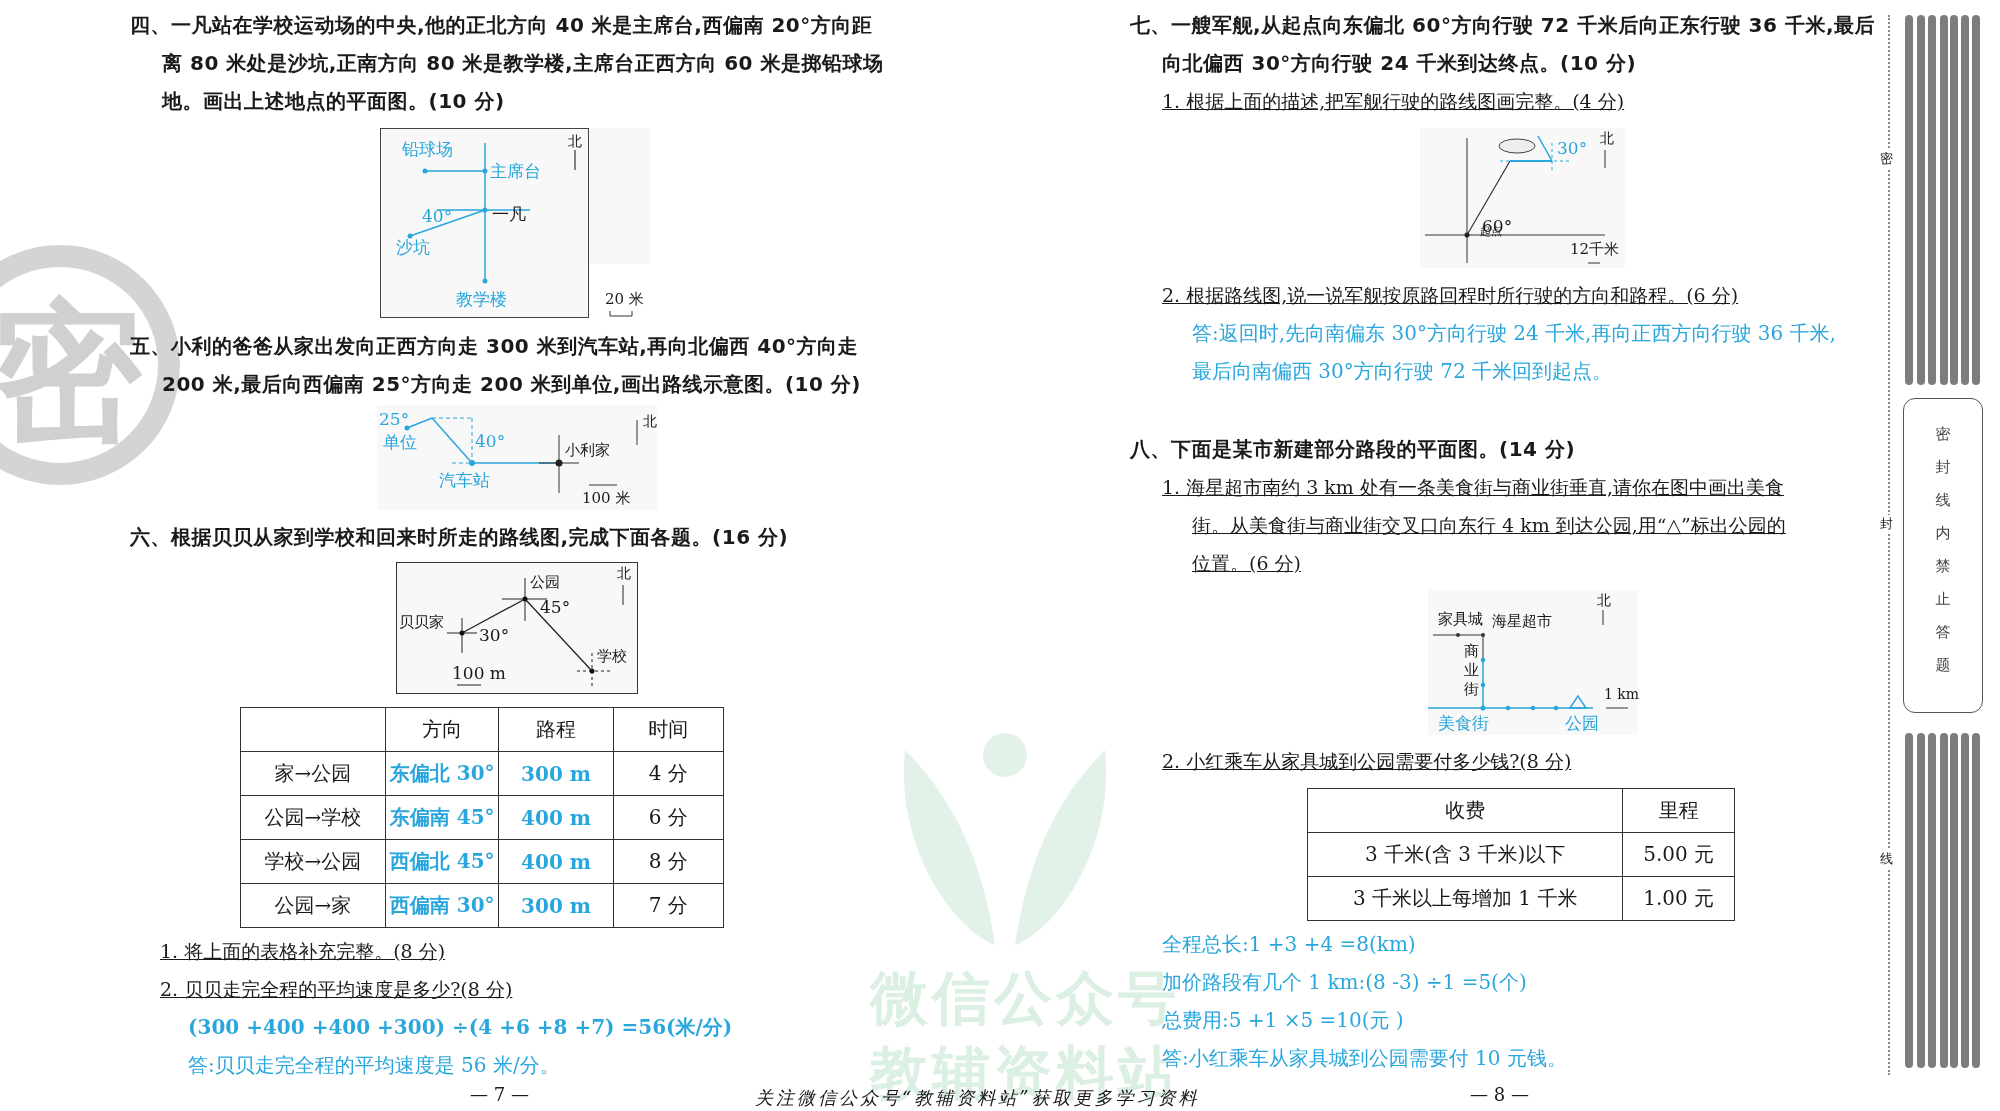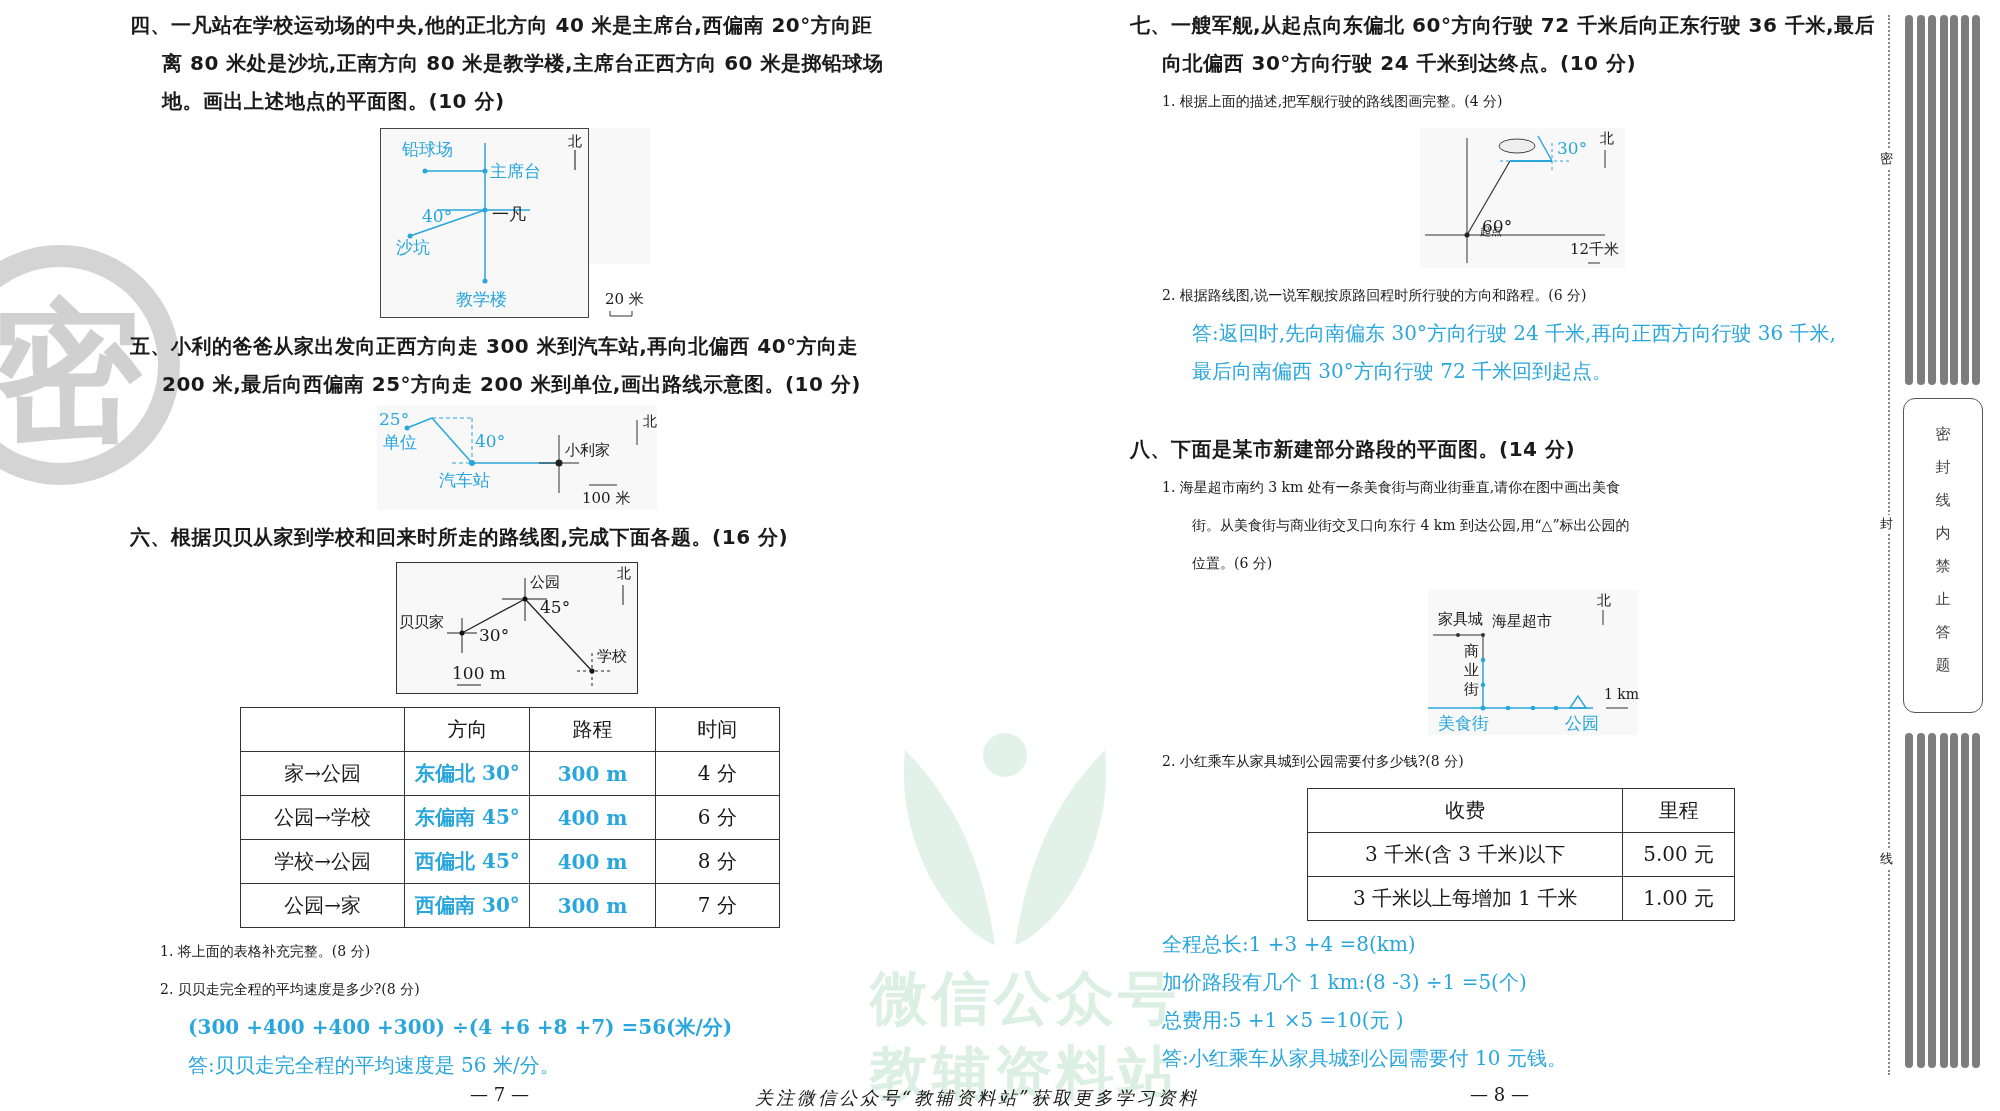--- a/index.html
+++ b/index.html
@@ -1,20 +1,20 @@
 <!DOCTYPE html>
 <html><head>
 <meta charset="utf-8">
 <style>
   html, body { margin:0; padding:0; }
   body { width:2000px; height:1111px; background:#ffffff; position:relative; overflow:hidden;
          font-family:"DejaVu Serif","Liberation Serif",serif; color:#1a1a1a; }
   .abs { position:absolute; }
   .q-title { font-family:"DejaVu Sans","Liberation Sans",sans-serif; font-weight:bold; font-size:20px; line-height:38px; letter-spacing:0.5px; }
-  .q-text { font-size:14px; line-height:38px; }
+  .q-text { font-size:19px; line-height:38px;text-decoration:underline; }
   .ans { color:#29a6dc; font-size:20px; line-height:38px; }
   .diagram { position:absolute; background:#f8f8f8; }
   .blue { color:#29a6dc; }
   .lbl { position:absolute; font-size:17px; white-space:nowrap; }
   table.grid { border-collapse:collapse; position:absolute; font-size:20px; }
   table.grid td { border:1.5px solid #333; text-align:center; height:41px; }
   .page-num { position:absolute; font-size:18px; }
   .footer-note { position:absolute; font-family:"DejaVu Serif",serif; font-style:italic; font-size:18px; letter-spacing:3px; }
   .watermark-text { position:absolute; font-family:"DejaVu Sans",sans-serif; font-weight:bold; font-size:58px; color:#dcefe3; letter-spacing:4px; }
   .sidebar-line { position:absolute; width:8px; background:#7d7d7d; border-radius:4px; }
@@ -118,21 +118,21 @@
   </svg>
   <span class="lbl" style="left:220px;top:2px;font-size:14px;">北</span>
   <span class="lbl" style="left:133px;top:10px;font-size:15px;">公园</span>
   <span class="lbl" style="left:143px;top:34px;">45°</span>
   <span class="lbl" style="left:2px;top:50px;font-size:15px;">贝贝家</span>
   <span class="lbl" style="left:82px;top:62px;">30°</span>
   <span class="lbl" style="left:200px;top:84px;font-size:15px;">学校</span>
   <span class="lbl" style="left:55px;top:100px;">100 m</span>
 </div>
 
-<table class="grid" style="left:240px;top:707px;width:540px;">
+<table class="grid" style="left:240px;top:707px;width:484px;">
   <tbody>
       <tr>
     <td style="width:168px;"></td>
     <td style="width:126px;">方向</td>
     <td style="width:126px;">路程</td>
     <td style="width:126px;">时间</td>
   </tr>
   <tr>
     <td>家→公园</td>
     <td class="blue" style="font-weight:bold;">东偏北 30°</td>

